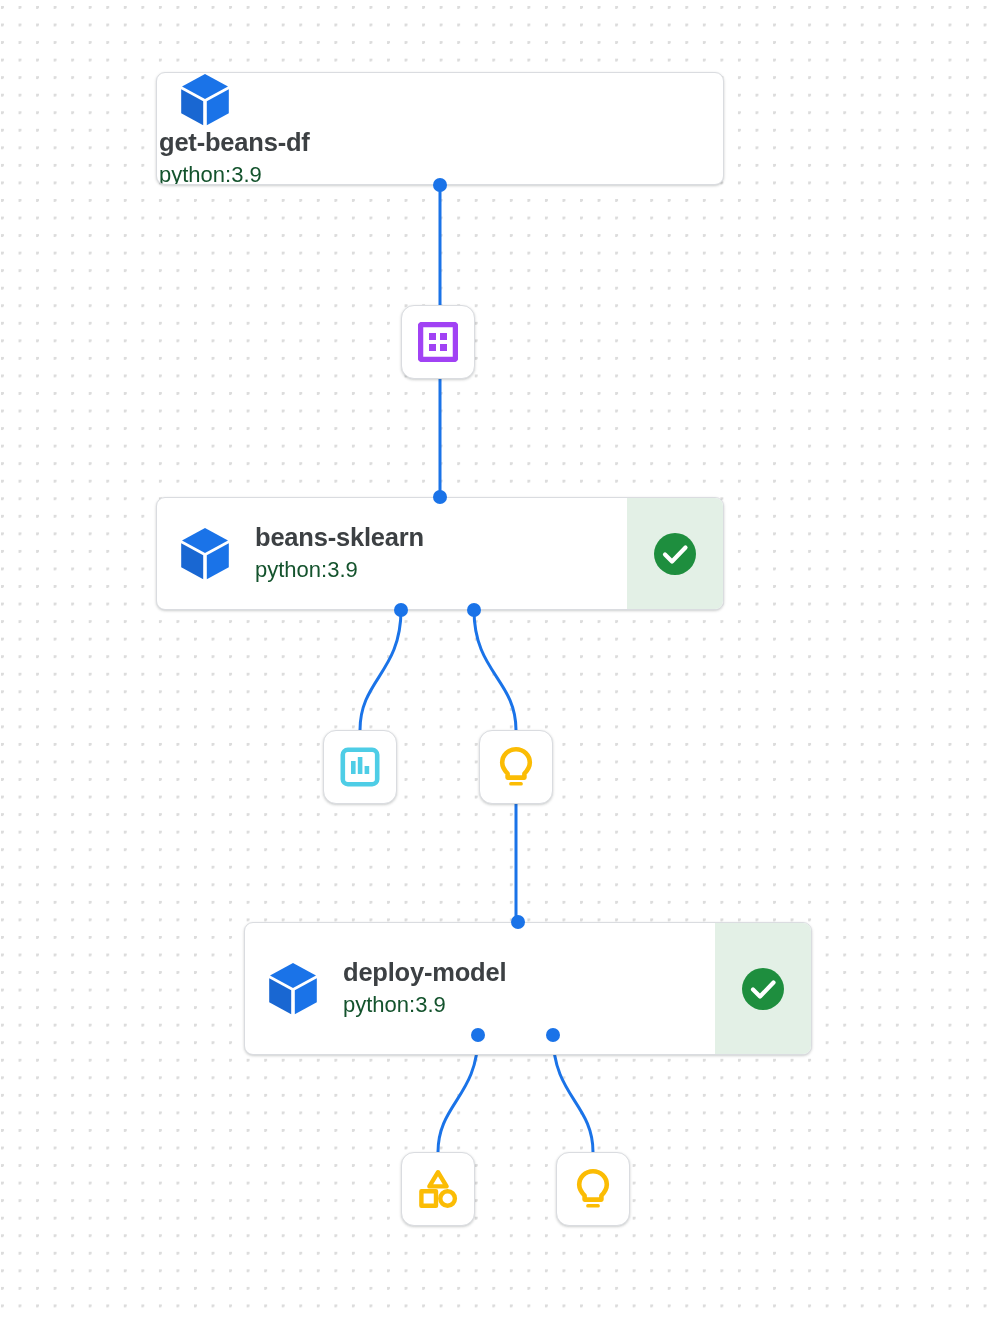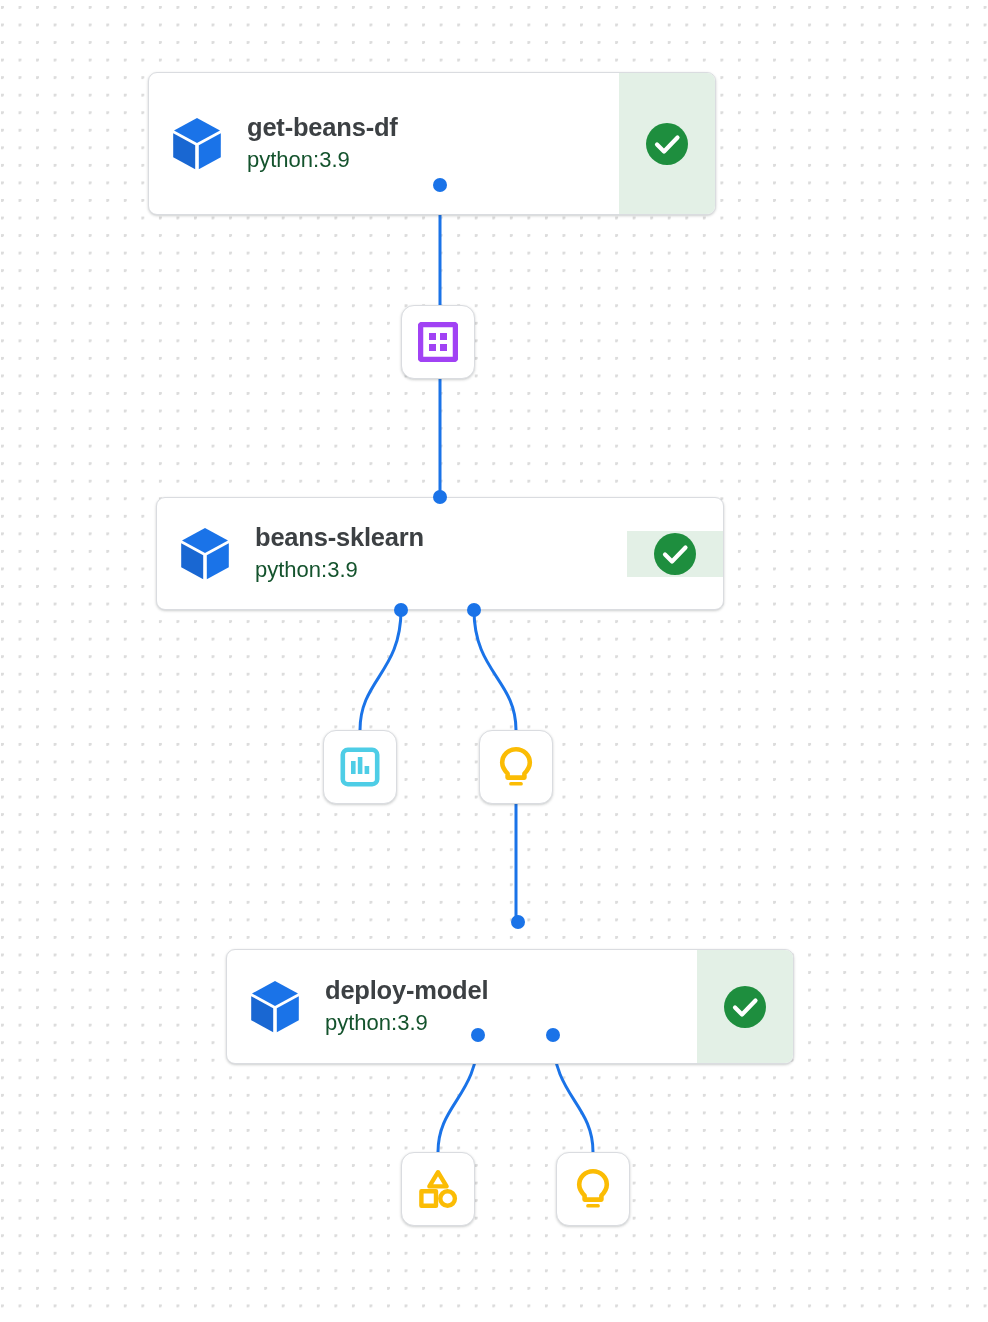--- a/index.html
+++ b/index.html
@@ -113,21 +113,21 @@
       <path d="M 440,185 L 440,305"></path>
       <path d="M 440,379 L 440,497"></path>
       <path d="M 401,610 C 401,672 360,680 360,730"></path>
       <path d="M 474,610 C 474,672 516,680 516,730"></path>
       <path d="M 516,804 L 516,922"></path>
       <path d="M 478,1035 C 478,1096 438,1104 438,1152"></path>
       <path d="M 553,1035 C 553,1096 593,1104 593,1152"></path>
     </g>
   </svg>
 
-  <div class="task-node" style="left:148px; top:72px; width:568px; height:143px;">
+  <div class="task-node" style="left:156px; top:72px; width:568px; height:113px;flex-direction:column;">
     <div class="task-icon-wrap">
       <svg width="50" height="54" viewBox="0 0 50 54" xmlns="http://www.w3.org/2000/svg">
         <path d="M25 1 L48 13.5 L25 26 L2 13.5 Z" fill="#1a73e8"></path>
         <path d="M1.2 16.2 L23.2 28.2 L23.2 52.2 L1.2 40.2 Z" fill="#1967d2"></path>
         <path d="M48.8 16.2 L26.8 28.2 L26.8 52.2 L48.8 40.2 Z" fill="#1a73e8"></path>
       </svg>
     </div>
     <div class="task-text">
       <div class="task-title">get-beans-df</div>
       <div class="task-sub">python:3.9</div>
@@ -144,21 +144,21 @@
   <div class="artifact-node" style="left:401px; top:305px;">
     <svg width="40" height="40" viewBox="0 0 40 40" xmlns="http://www.w3.org/2000/svg">
       <rect x="2.5" y="2.5" width="35" height="35" rx="1.5" fill="none" stroke="#a142f4" stroke-width="5.5"></rect>
       <rect x="11" y="11" width="7" height="7" fill="#a142f4"></rect>
       <rect x="22" y="11" width="7" height="7" fill="#a142f4"></rect>
       <rect x="11" y="22" width="7" height="7" fill="#a142f4"></rect>
       <rect x="22" y="22" width="7" height="7" fill="#a142f4"></rect>
     </svg>
   </div>
 
-  <div class="task-node" style="left:156px; top:497px; width:568px; height:113px;align-items:center;">
+  <div class="task-node" style="left:156px; top:497px; width:568px; height:113px;">
     <div class="task-icon-wrap">
       <svg width="50" height="54" viewBox="0 0 50 54" xmlns="http://www.w3.org/2000/svg">
         <path d="M25 1 L48 13.5 L25 26 L2 13.5 Z" fill="#1a73e8"></path>
         <path d="M1.2 16.2 L23.2 28.2 L23.2 52.2 L1.2 40.2 Z" fill="#1967d2"></path>
         <path d="M48.8 16.2 L26.8 28.2 L26.8 52.2 L48.8 40.2 Z" fill="#1a73e8"></path>
       </svg>
     </div>
     <div class="task-text">
       <div class="task-title">beans-sklearn</div>
       <div class="task-sub">python:3.9</div>
@@ -183,21 +183,21 @@
     </svg>
   </div>
 
   <div class="artifact-node" style="left:479px; top:730px;">
     <svg width="40" height="42" viewBox="0 0 40 42" xmlns="http://www.w3.org/2000/svg">
       <path d="M20 3.2 C12.3 3.2 6.2 9.3 6.2 16.6 C6.2 21.6 9.0 25.0 11.6 27.6 L11.6 31.6 L28.4 31.6 L28.4 27.6 C31.0 25.0 33.8 21.6 33.8 16.6 C33.8 9.3 27.7 3.2 20 3.2 Z" fill="none" stroke="#fbbc04" stroke-width="4.6" stroke-linejoin="round"></path>
       <rect x="13.2" y="36" width="13.6" height="3.6" rx="1.6" fill="#fbbc04"></rect>
     </svg>
   </div>
 
-  <div class="task-node" style="left:226px; top:922px; width:568px; height:115px;margin-top:27px;">
+  <div class="task-node" style="left:244px; top:922px; width:568px; height:133px;">
     <div class="task-icon-wrap">
       <svg width="50" height="54" viewBox="0 0 50 54" xmlns="http://www.w3.org/2000/svg">
         <path d="M25 1 L48 13.5 L25 26 L2 13.5 Z" fill="#1a73e8"></path>
         <path d="M1.2 16.2 L23.2 28.2 L23.2 52.2 L1.2 40.2 Z" fill="#1967d2"></path>
         <path d="M48.8 16.2 L26.8 28.2 L26.8 52.2 L48.8 40.2 Z" fill="#1a73e8"></path>
       </svg>
     </div>
     <div class="task-text">
       <div class="task-title">deploy-model</div>
       <div class="task-sub">python:3.9</div>

